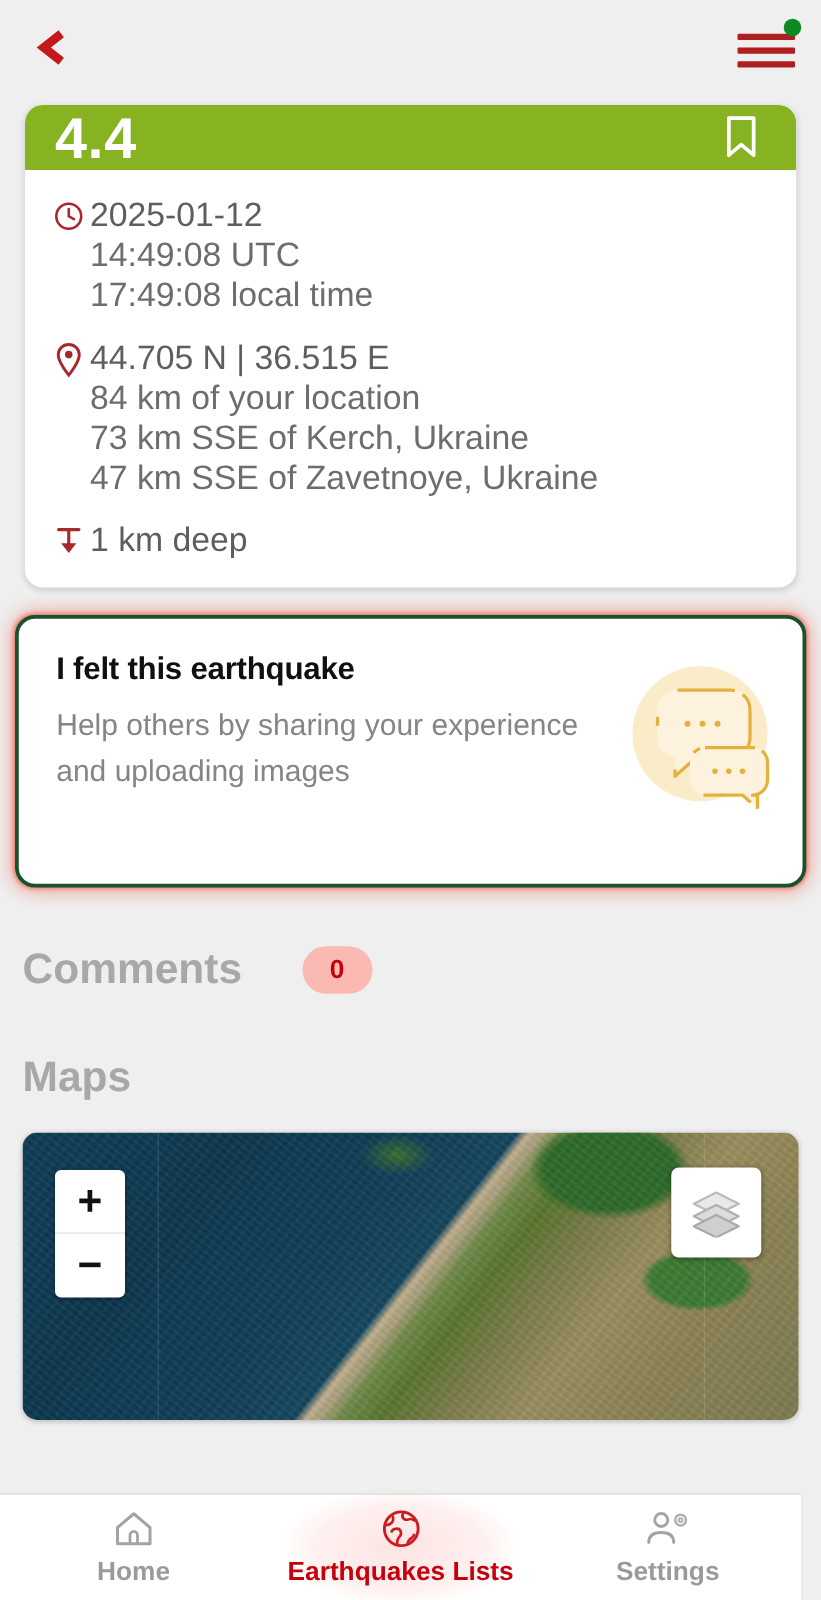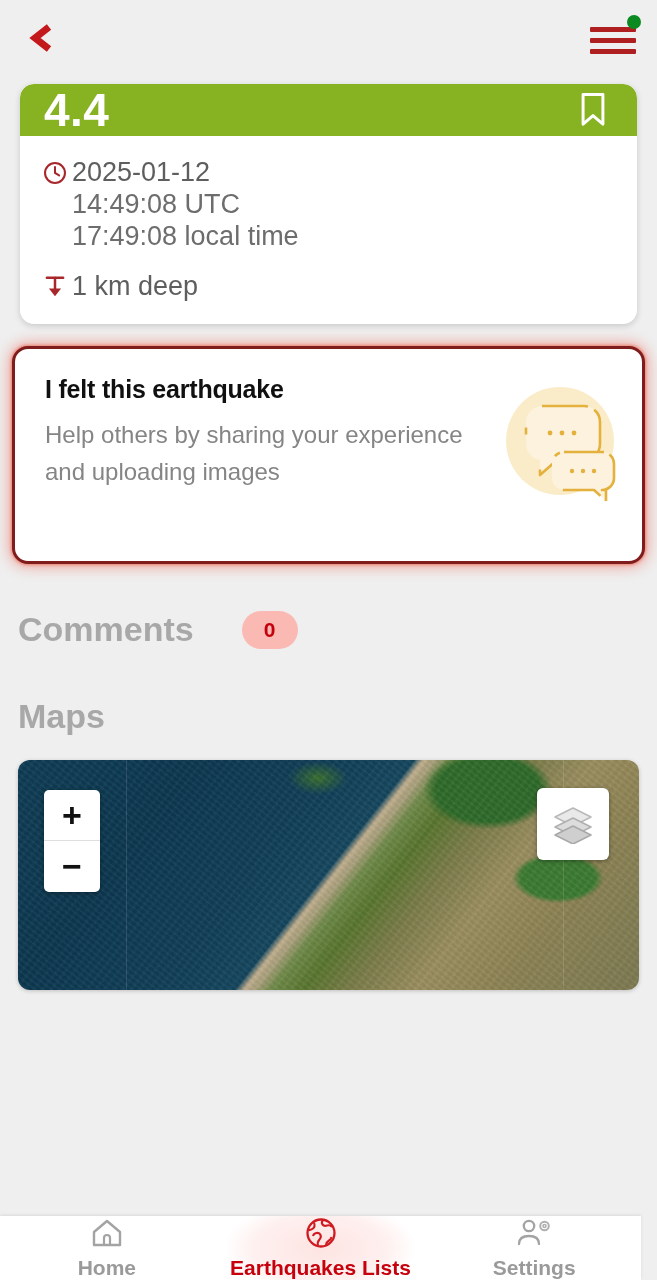--- a/index.html
+++ b/index.html
@@ -125,21 +125,21 @@
     line-height: 32px;
     color: #6d6d6d;
   }
   .info-lines .primary { color: #5e5e5e; }
 
   
   .felt-card {
     position: relative;
     margin: 22px 12px 0 12px;
     background: #ffffff;
-    border: 3px solid #7f1d1d;
+    border: 3px solid #14532d;
     border-radius: 16px;
     padding: 26px 22px 26px 30px;
     display: flex;
     align-items: flex-start;
     justify-content: space-between;
     box-shadow: 0 0 14px 3px rgba(235, 80, 60, 0.45),
                 0 0 3px 1px rgba(235, 80, 60, 0.55);
     cursor: pointer;
     min-height: 218px;
   }
@@ -286,21 +286,21 @@
     display: flex;
     align-items: center;
     justify-content: center;
     cursor: pointer;
   }
 
   
   .bottom-nav {
     position: absolute;
     left: 0; right: 16px; bottom: 0;
-    height: 64px;
+    height: 84px;
     background: #ffffff;
     display: flex;
     box-shadow: 0 -1px 3px rgba(0,0,0,0.09);
   }
   .nav-item {
     flex: 1;
     display: flex;
     flex-direction: column;
     align-items: center;
     justify-content: center;
@@ -358,20 +358,34 @@
           <path d="M12 6.6 V12 L15.8 14.2" fill="none" stroke="#a8272b" stroke-width="1.9" stroke-linecap="round"></path>
         </svg>
       </div>
       <div class="info-lines">
         <div class="primary">2025-01-12</div>
         <div>14:49:08 UTC</div>
         <div>17:49:08 local time</div>
       </div>
     </div>
 
+    <div class="info-row">
+      <div class="info-icon">
+        <svg width="22" height="28" viewBox="0 0 18 24">
+          <path d="M9 1.4 C4.9 1.4 1.8 4.5 1.8 8.4 C1.8 13.6 9 22.4 9 22.4 C9 22.4 16.2 13.6 16.2 8.4 C16.2 4.5 13.1 1.4 9 1.4 Z" fill="none" stroke="#a8272b" stroke-width="2"></path>
+          <circle cx="9" cy="8.3" r="2.6" fill="#a8272b"></circle>
+        </svg>
+      </div>
+      <div class="info-lines">
+        <div class="primary">44.705 N | 36.515 E</div>
+        <div>84 km of your location</div>
+        <div>73 km SSE of Kerch, Ukraine</div>
+        <div>47 km SSE of Zavetnoye, Ukraine</div>
+      </div>
+    </div>
 
     <div class="info-row">
       <div class="info-icon">
         <svg width="26" height="26" viewBox="0 0 24 24">
           <path d="M4.5 3.4 H19.5" stroke="#a8272b" stroke-width="2.3" stroke-linecap="round"></path>
           <path d="M12 3.8 V16.6" stroke="#a8272b" stroke-width="2.3" stroke-linecap="round"></path>
           <path d="M6.4 13.4 L12 20.6 L17.6 13.4 Z" fill="#a8272b"></path>
         </svg>
       </div>
       <div class="info-lines">

